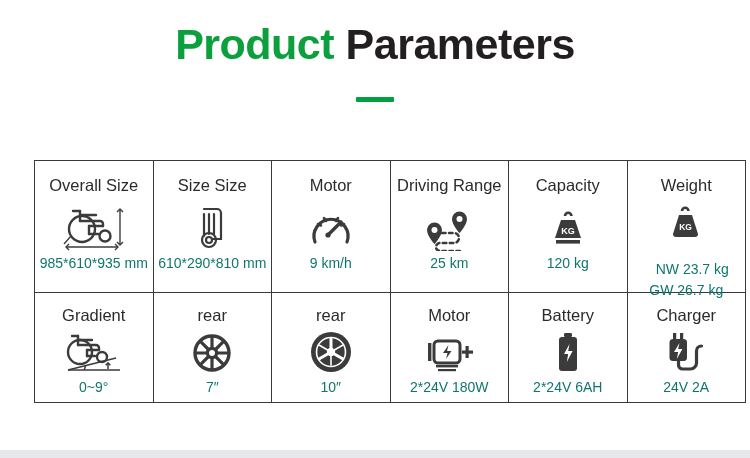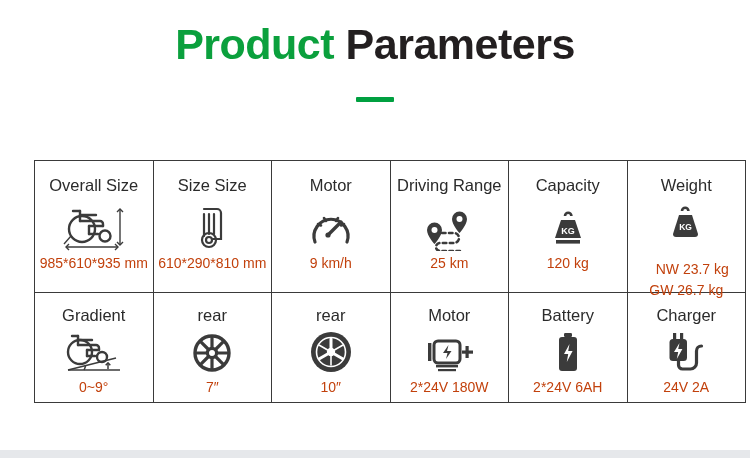--- a/index.html
+++ b/index.html
@@ -72,21 +72,21 @@
   }
   .cell-icon {
     height: 50px;
     display: flex;
     align-items: flex-end;
     justify-content: center;
   }
   .row2 .cell-icon { height: 44px; }
   .cell-value {
     font-size: 14px;
-    color: #c2410c;
+    color: #0f766e;
     line-height: 1.25;
     margin-top: 4px;
     white-space: nowrap;
     text-align: right;
   }
   .cell-value.two-line { margin-top: 18px; padding-left: 12px; }
 
   svg { display: block; }
 
   

